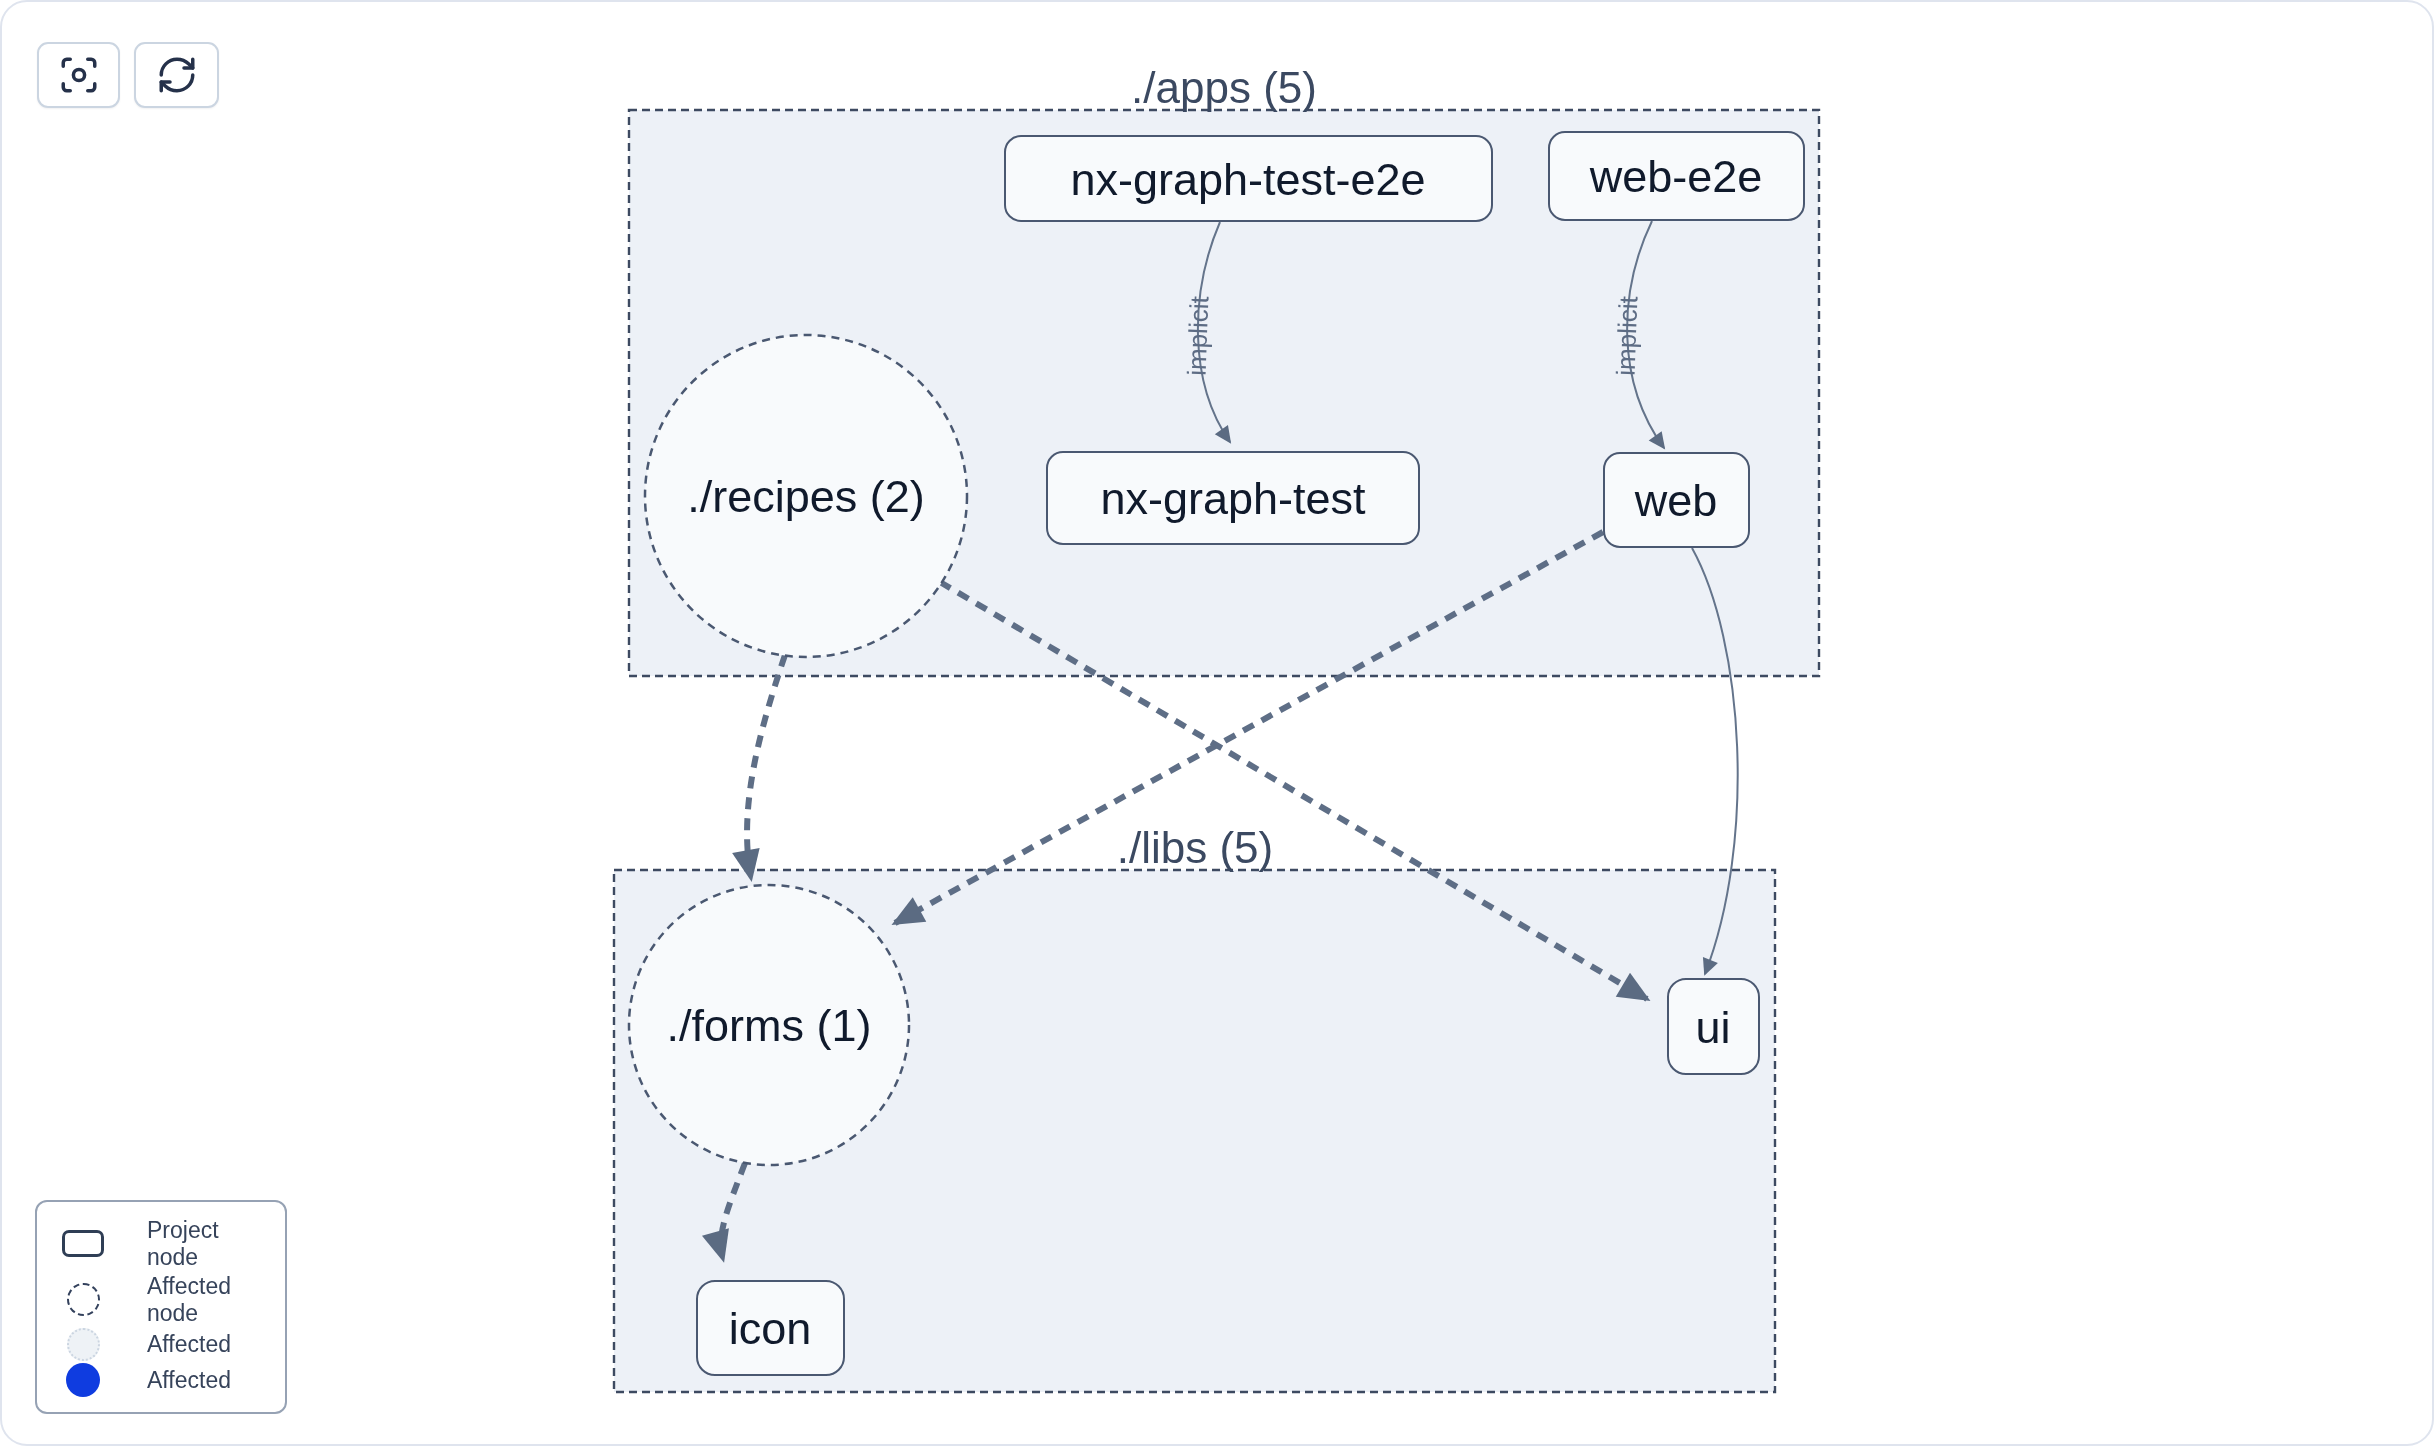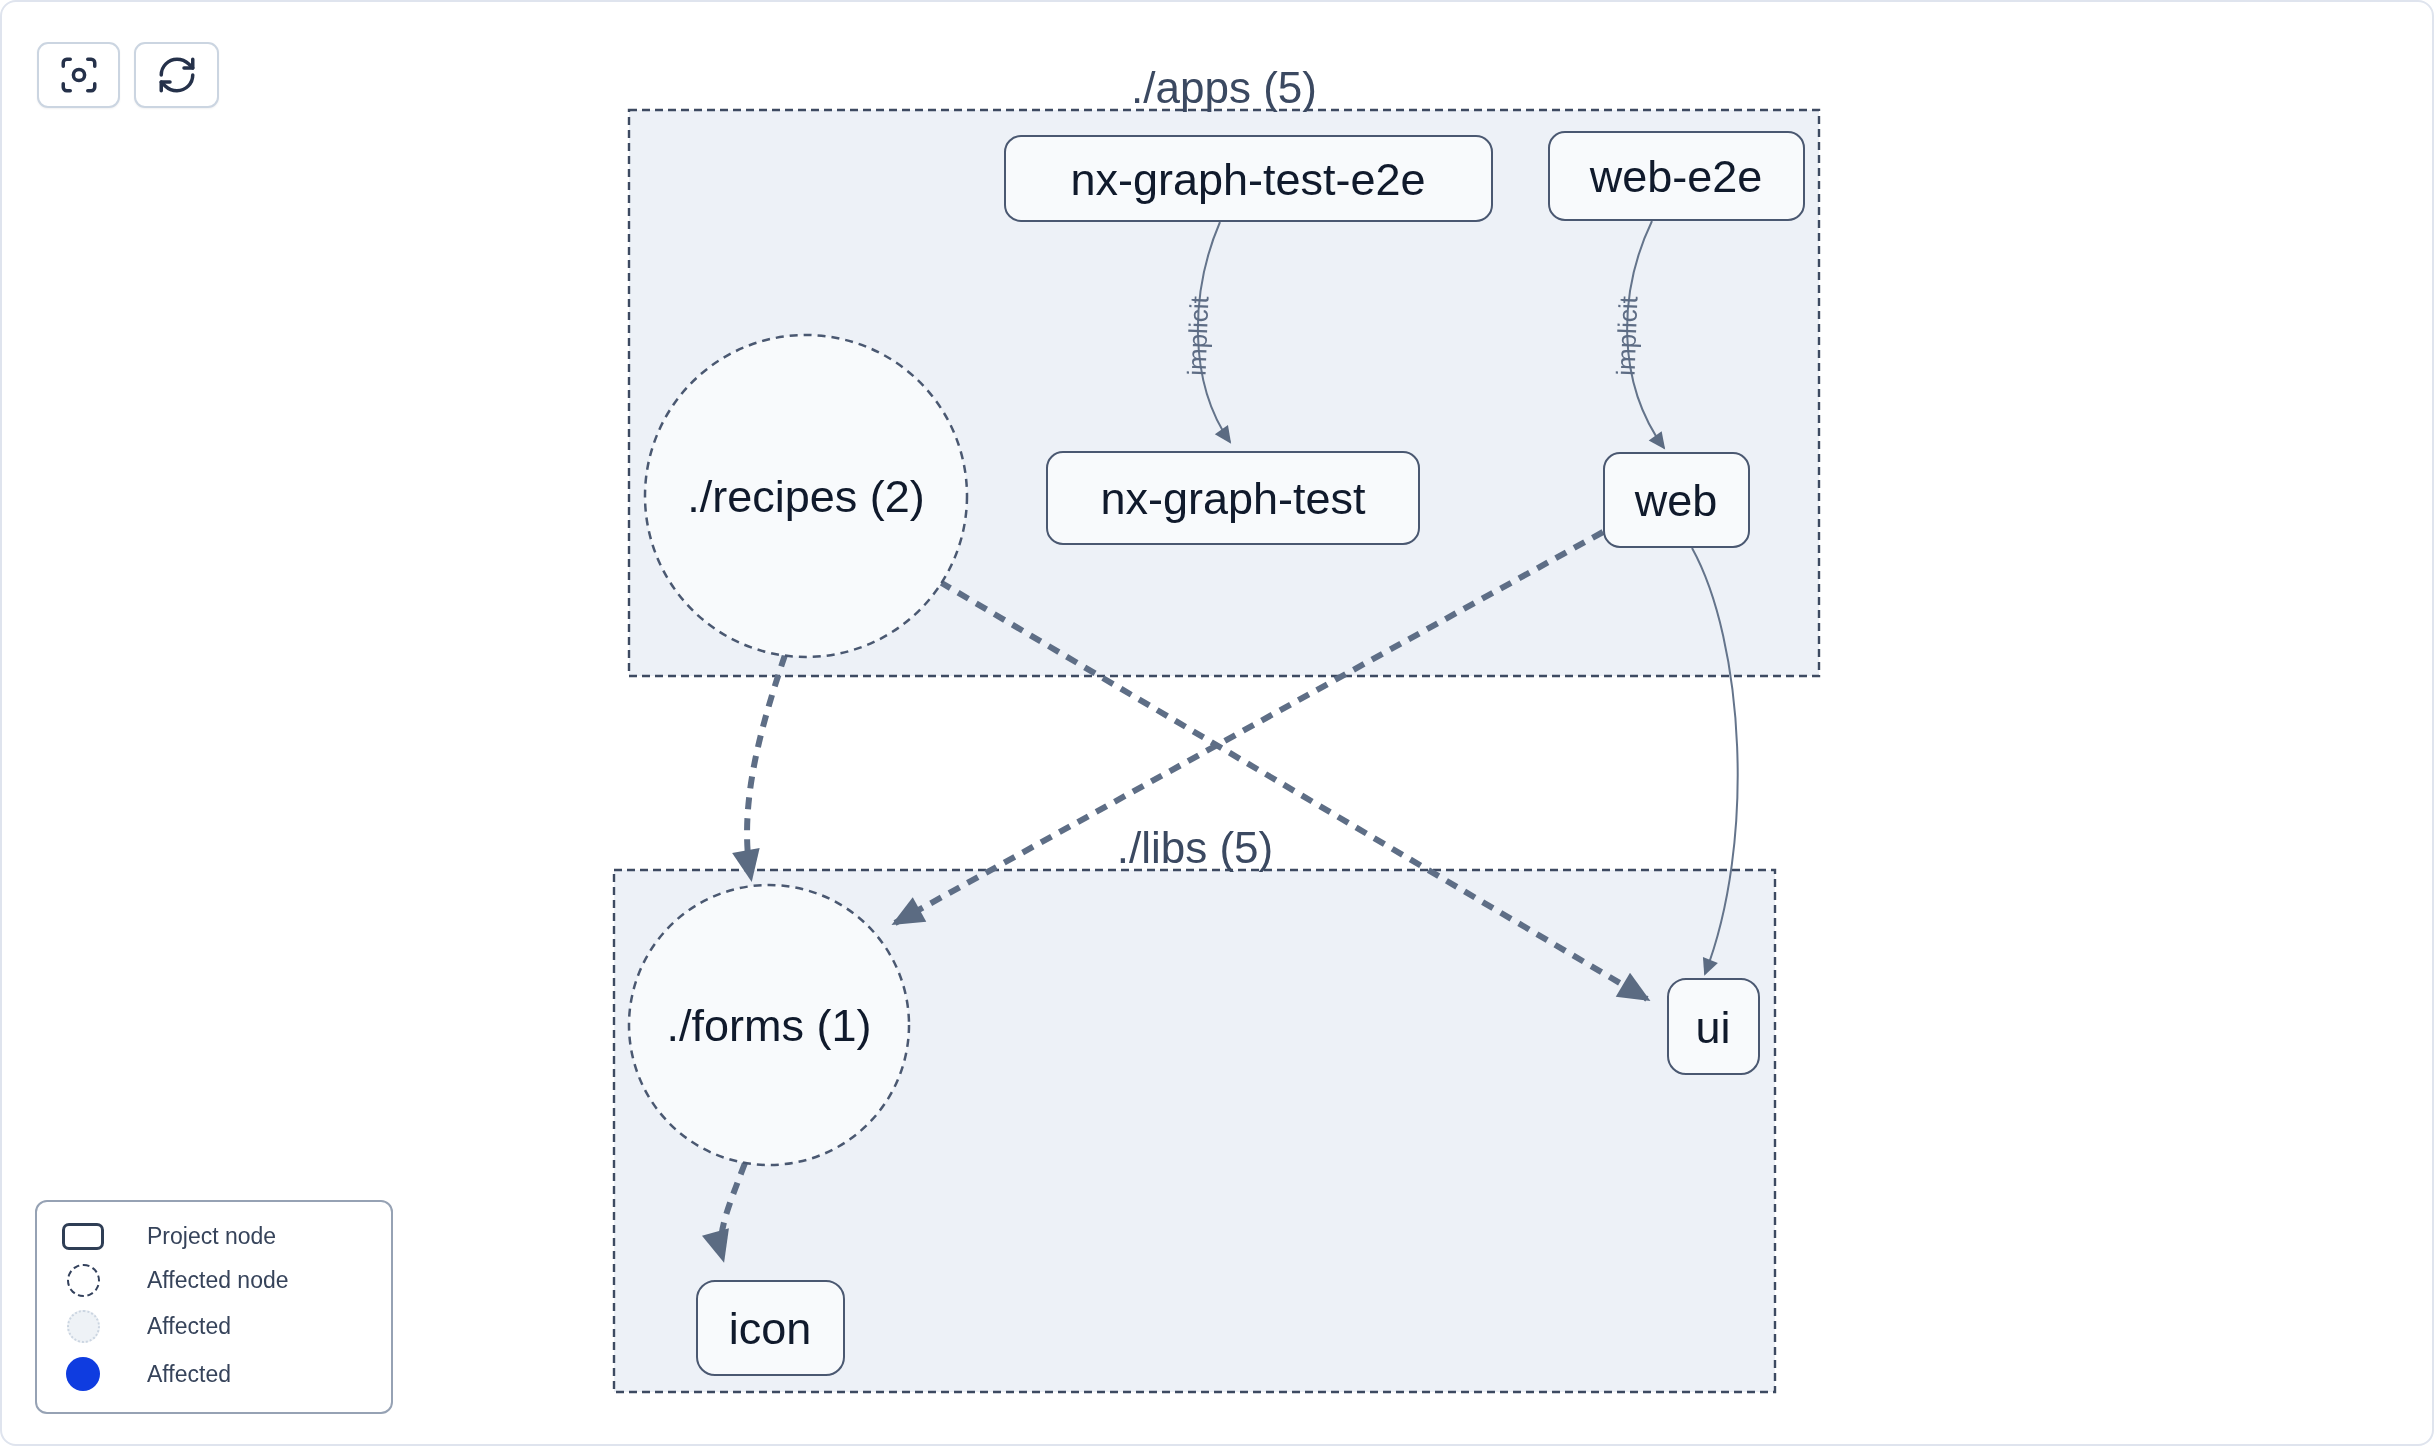--- a/index.html
+++ b/index.html
@@ -3,21 +3,21 @@
 <meta charset="utf-8">
 <style>
   html,body{margin:0;padding:0;background:#ffffff;}
   body{
     width:2434px;height:1446px;position:relative;overflow:hidden;
     font-family:"Liberation Sans",sans-serif;
     -webkit-font-smoothing:antialiased;
   }
   .canvas{
     position:absolute;inset:0;background:#ffffff;
-    border:2px solid #dfe4ee;border-radius:16px;box-sizing:border-box;
+    border:2px solid #dfe4ee;border-radius:27px;box-sizing:border-box;
   }
   
   .toolbar{position:absolute;left:35px;top:40px;display:flex;gap:14px;z-index:5;}
   .tool-btn{
     width:83px;height:66px;background:#ffffff;border:2px solid #cbd5e1;
     border-radius:11px;display:flex;align-items:center;justify-content:center;
     box-sizing:border-box;box-shadow:0 1px 2px rgba(15,23,42,.06);cursor:pointer;
   }
   .tool-btn svg{stroke:#25314a;}
   
@@ -25,21 +25,21 @@
   .grp{fill:#edf1f7;stroke:#3d4a61;stroke-width:2.4;stroke-dasharray:8 5;}
   .grp-title{font-size:44px;fill:#3b4961;text-anchor:middle;}
   .node-rect{fill:#f8fafc;stroke:#4a5871;stroke-width:2;}
   .node-label{font-size:45px;fill:#101a2c;text-anchor:middle;dominant-baseline:central;}
   .comp-circle{fill:#f8fafc;stroke:#4a5871;stroke-width:2.5;stroke-dasharray:8 6;}
   .edge-thin{fill:none;stroke:#64748b;stroke-width:2;}
   .edge-thick{fill:none;stroke:#5e6e86;stroke-width:6;stroke-dasharray:12 9;}
   .edge-label{font-size:26px;fill:#5d6c84;text-anchor:middle;dominant-baseline:central;}
   
   .legend{
-    position:absolute;left:33px;top:1198px;width:358px;height:214px;z-index:5;
+    position:absolute;left:33px;top:1198px;width:252px;height:214px;z-index:5;
     background:#ffffff;border:2px solid #96a2b4;border-radius:12px;
     box-sizing:border-box;display:flex;flex-direction:column;justify-content:space-around;
     padding:14px 10px;
   }
   .legend-row{display:flex;align-items:center;gap:28px;}
   .legend-swatch-cell{width:72px;display:flex;justify-content:center;flex:0 0 72px;}
   .legend-label{font-size:23px;color:#36435a;}
   .sw-project{width:42px;height:27px;border:3px solid #2f3e55;border-radius:7px;background:#fff;box-sizing:border-box;}
   .sw-composite{width:33px;height:33px;border:2px dashed #33415c;border-radius:50%;background:#fff;box-sizing:border-box;}
   .sw-affected{width:33px;height:33px;border:2px dotted #cbd5e1;border-radius:50%;background:#eef2f6;box-sizing:border-box;}

